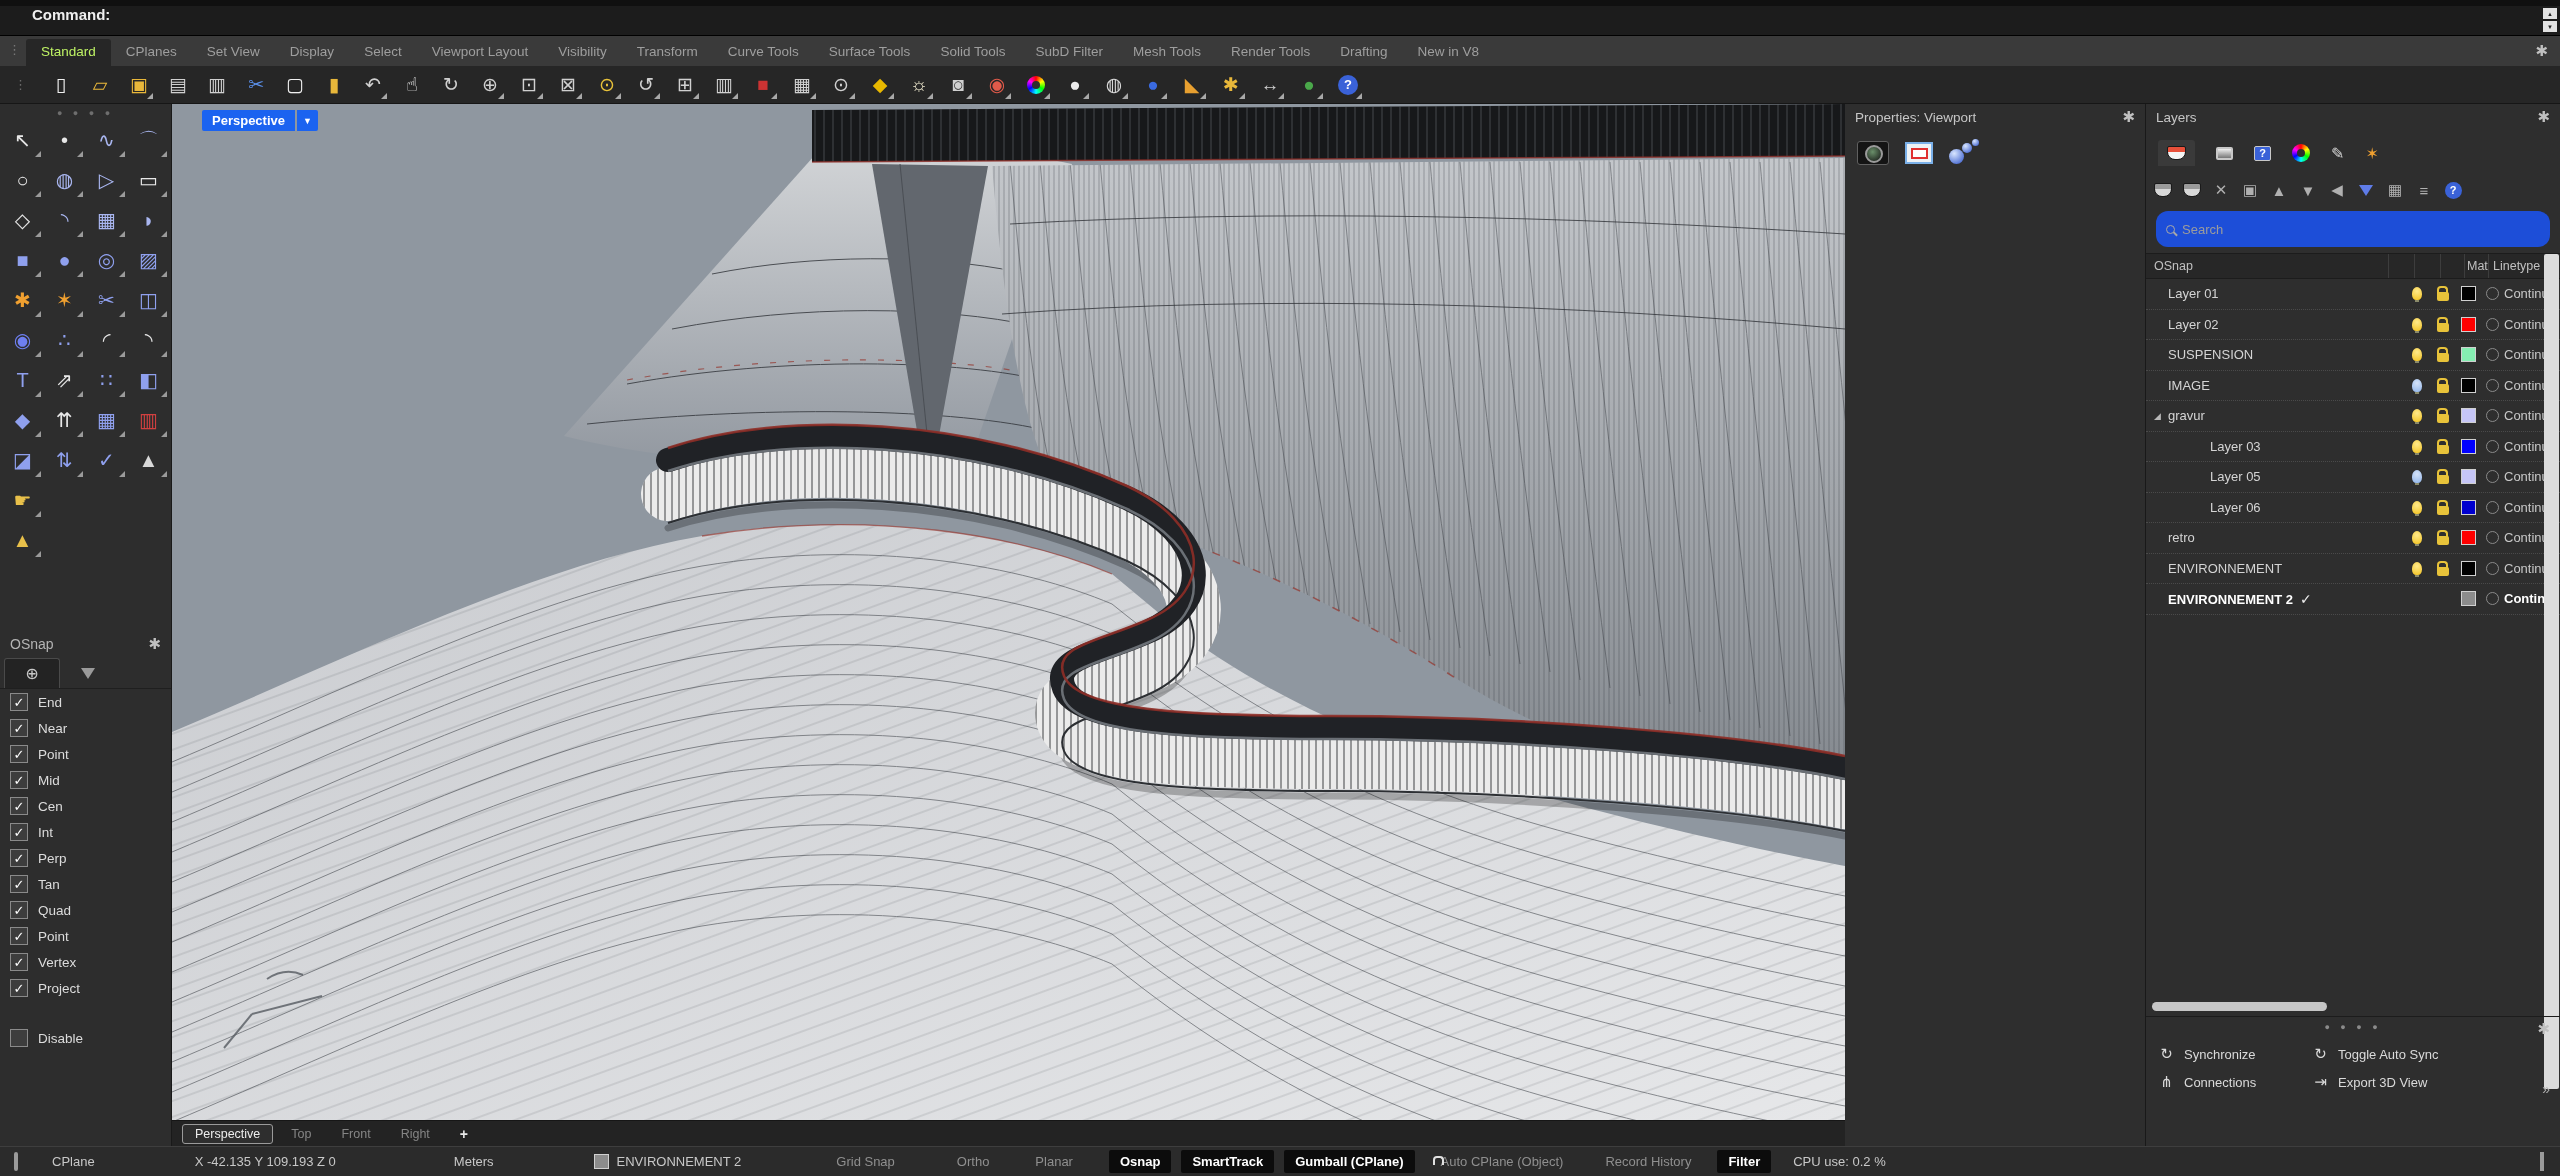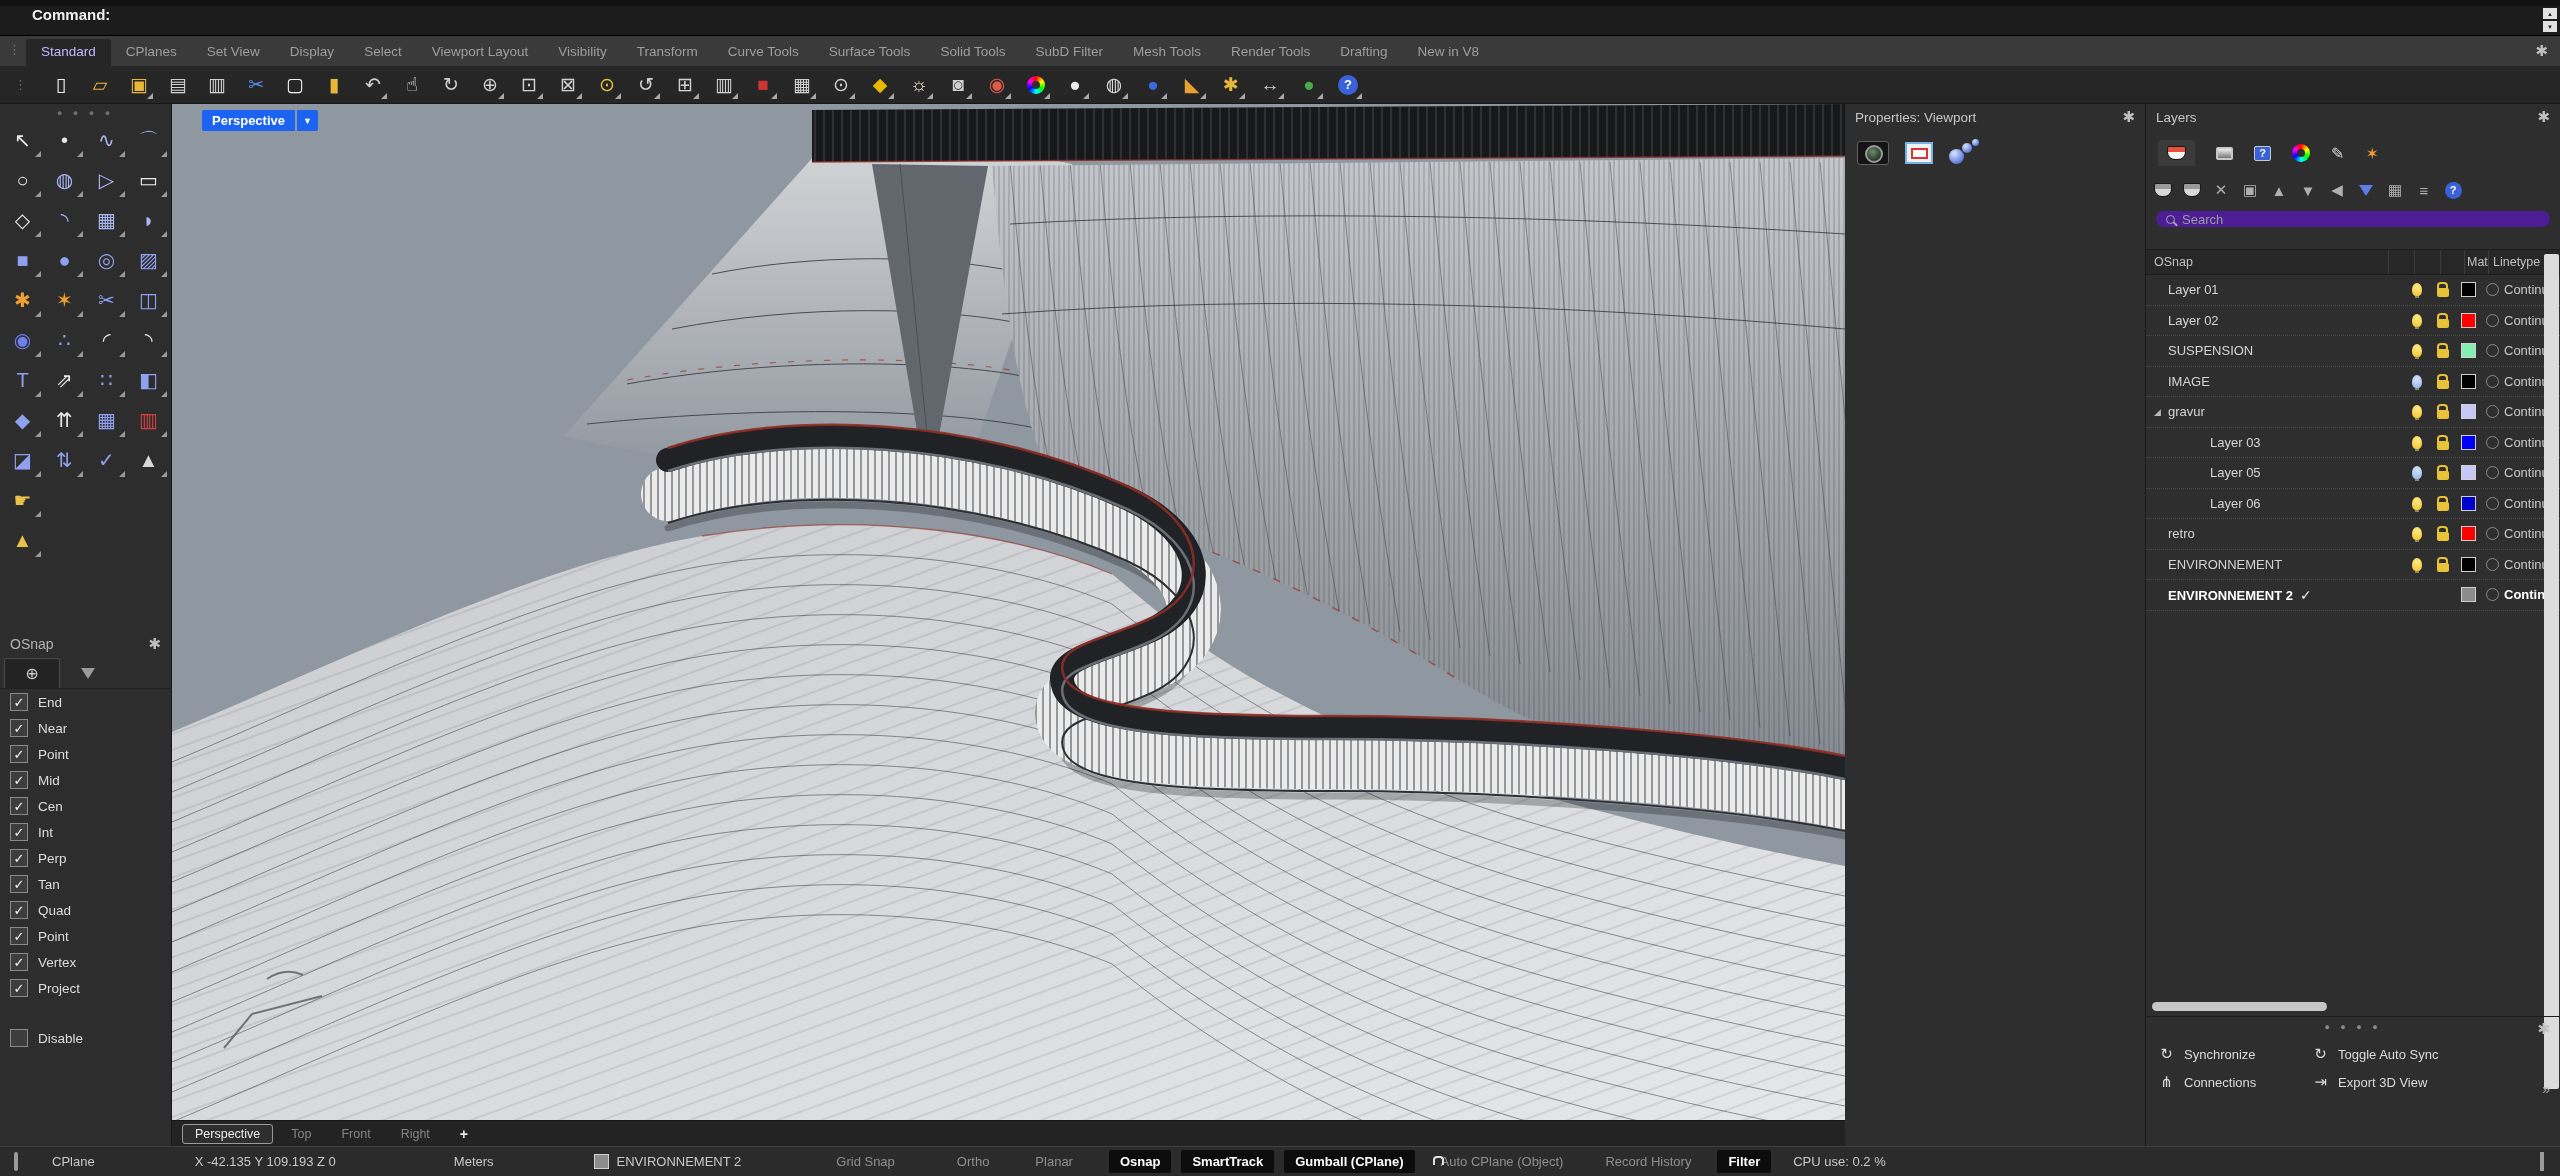--- a/index.html
+++ b/index.html
@@ -7,21 +7,21 @@
     font-family:"Liberation Sans","DejaVu Sans",sans-serif;color:#c8c8c8;-webkit-font-smoothing:antialiased}
   
   .cmdstrip{height:6px;background:#101010}
   .cmdbar{height:30px;background:#1c1c1c;border-bottom:1px solid #000;display:flex;align-items:flex-start;
     padding-left:32px;font-size:15px;font-weight:bold;color:#efefef;position:relative}
   .cmd-scroll{position:absolute;right:3px;top:2px;display:flex;flex-direction:column;gap:2px}
   .cmd-scroll span{width:14px;height:11px;background:#e2e2e2;color:#222;font-size:6px;display:flex;align-items:center;justify-content:center}
   .menubar{height:30px;background:#3a3a3a;display:flex;align-items:flex-end;position:relative;padding-left:26px}
   .rail-dots{position:absolute;left:8px;top:6px;color:#777;font-size:13px}
   .menu-tab{padding:5px 15px 7px;font-size:13.5px;color:#9e9e9e;cursor:default;white-space:nowrap}
-  .menu-tab.active{background:#262626;color:#c4b5fd;border-radius:3px 3px 0 0}
+  .menu-tab.active{background:#262626;color:#bef264;border-radius:3px 3px 0 0}
   .menu-gear{position:absolute;right:12px;top:6px;font-size:15px;color:#c0c0c0}
   .toolbar{height:38px;background:#262626;border-bottom:1px solid #161616;display:flex;align-items:center;
     padding-left:14px;gap:9px}
   .tb-dots{color:#6a6a6a;font-size:13px;margin-right:10px}
   .tb-icon{width:30px;height:30px;display:flex;align-items:center;justify-content:center;font-size:19px;position:relative}
   .tb-icon.fly::after{content:"";position:absolute;right:1px;bottom:1px;border-left:6px solid transparent;border-bottom:6px solid #a8a8a8}
   .tb-bubble{width:20px;height:20px;border-radius:50%;display:flex;align-items:center;justify-content:center;font-size:13px;font-weight:bold;color:#fff}
   
   .main{display:flex;height:1042px}
   .leftpanel{width:172px;background:#2d2d2d;border-right:1px solid #191919;display:flex;flex-direction:column;position:relative}
@@ -79,21 +79,21 @@
   .helpbox{width:17px;height:15px;background:#3a62d8;border:1px solid #c8c8c8;border-radius:2px;color:#fff;font-size:11px;font-weight:bold;
     display:flex;align-items:center;justify-content:center}
   .helpcircle{width:17px;height:17px;background:#3a62d8;border-radius:50%;color:#fff;font-size:11px;font-weight:bold;
     display:flex;align-items:center;justify-content:center}
   .rainbow{width:18px;height:18px;border-radius:50%;background:conic-gradient(#f00,#ff0,#0f0,#0ff,#00f,#f0f,#f00);position:relative}
   .rainbow::after{content:"";position:absolute;left:5px;top:5px;width:8px;height:8px;border-radius:50%;background:#2e2e2e}
   .funnel{width:0;height:0;border-left:7px solid transparent;border-right:7px solid transparent;border-top:11px solid #5f7ce8}
   .funnel.gray{border-top-color:#9a9a9a}
   .ltools{height:28px;display:flex;align-items:center;gap:11px;padding-left:8px;color:#b0b0b0;font-size:15px}
   .ltool{width:18px;display:flex;align-items:center;justify-content:center}
-  .lsearch{margin:7px 10px 22px;height:16px;border-radius:12px;background:#4c1d95;display:flex;align-items:center;padding:0 10px;gap:7px}
+  .lsearch{margin:7px 10px 6px;height:36px;border-radius:12px;background:#1d4ed8;display:flex;align-items:center;padding:0 10px;gap:7px}
   .lsearch input{flex:1;background:transparent;border:0;outline:0;color:#d0d0d0;font-size:13px;font-family:inherit}
   .lsearch input::placeholder{color:#9c9c9c}
   .magnifier{width:9px;height:9px;border:1.5px solid #a8a8a8;border-radius:50%;position:relative;flex:none}
   .magnifier::after{content:"";position:absolute;width:5px;height:1.5px;background:#a8a8a8;transform:rotate(45deg);right:-4px;bottom:-2px}
   .colhead{height:26px;display:flex;align-items:center;background:#272727;border-top:1px solid #1c1c1c;border-bottom:1px solid #1c1c1c;
     font-size:12.5px;color:#c0c0c0;padding-right:16px}
   .colhead .ch{border-left:1px solid #3d3d3d;height:100%;display:flex;align-items:center}
   .ch-name{flex:1;padding-left:8px}
   .ch-b{width:26px}.ch-l{width:26px}.ch-s{width:24px}
   .ch-mat{width:24px;overflow:hidden}

